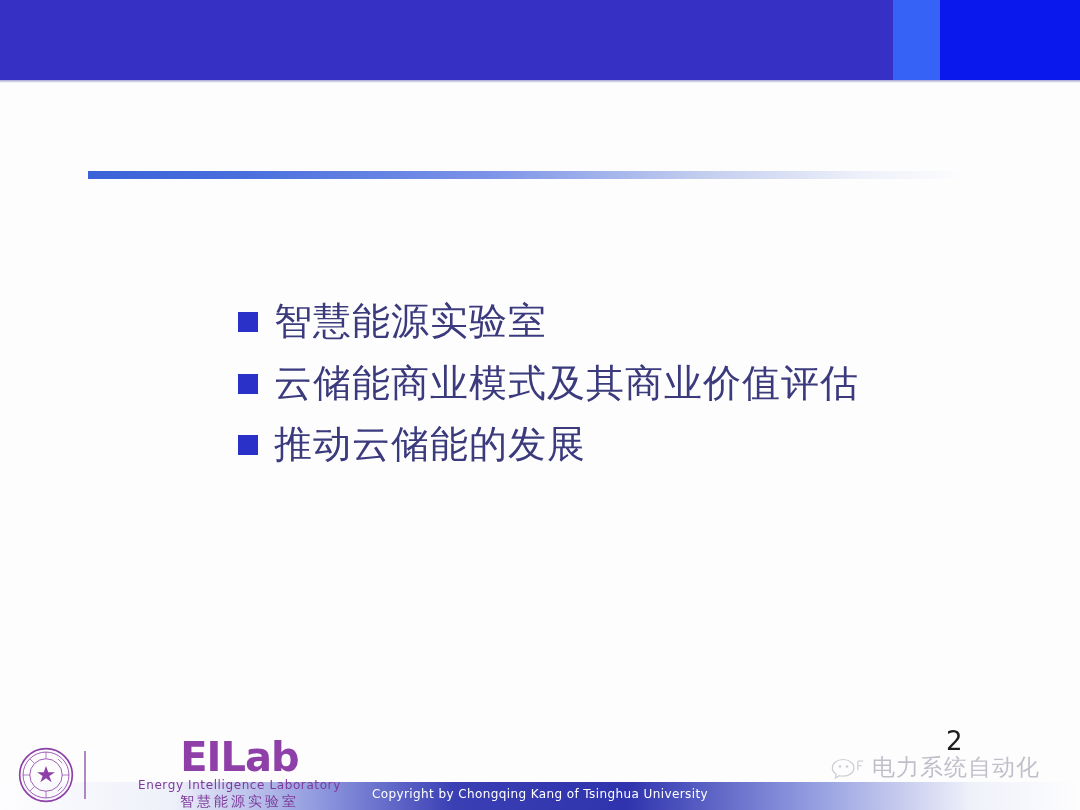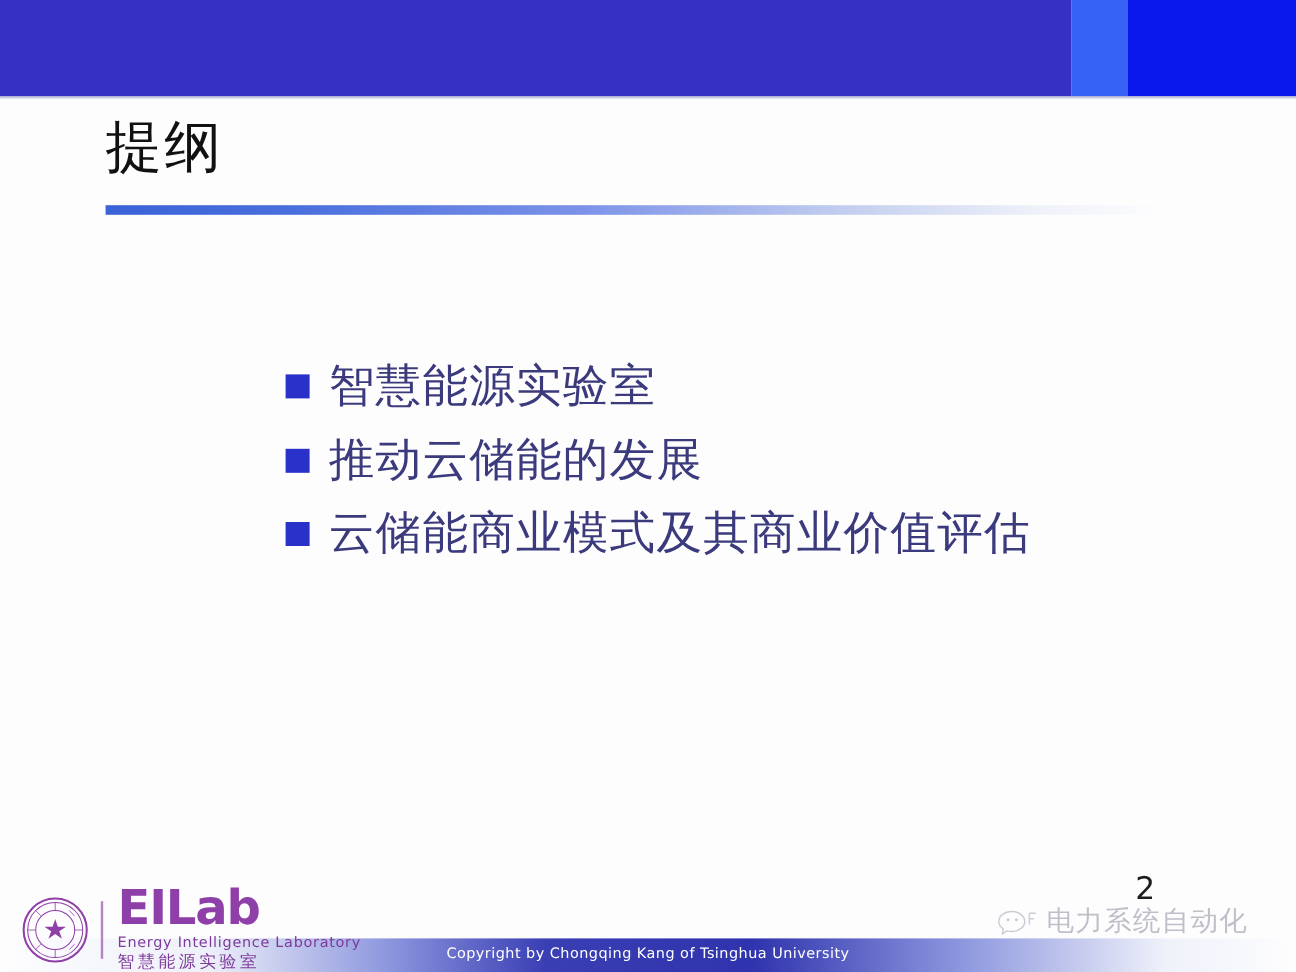--- a/index.html
+++ b/index.html
@@ -151,21 +151,22 @@
     width: 2px;
     height: 48px;
     background: #9a5fae;
     opacity: 0.75;
     margin: 0 12px 0 10px;
     flex: 0 0 auto;
   }
   .eilab-block {
     display: flex;
     flex-direction: column;
-    align-items: flex-start;
+    align-items: center;
+    margin-left: 40px;
   }
   .eilab-word {
     font-size: 40px;
     font-weight: bold;
     color: #8e3fa8;
     line-height: 0.95;
     letter-spacing: -1px;
     font-family: "DejaVu Sans", "Liberation Sans", sans-serif;
   }
   .eilab-sub-en {
@@ -210,35 +211,34 @@
 
 <div id="slide">
 
   <div class="header-band">
     <div class="band-seg band-main"></div>
     <div class="band-seg band-light"></div>
     <div class="band-seg band-bright"></div>
   </div>
   <div class="header-shadow"></div>
 
-  <div class="slide-title">提纲</div>
   <div class="title-rule"></div>
 
   <div class="bullets">
     <div class="bullet-row">
       <span class="bullet-marker"></span>
       <span class="bullet-text">智慧能源实验室</span>
     </div>
     <div class="bullet-row">
       <span class="bullet-marker"></span>
-      <span class="bullet-text">推动云储能的发展</span>
+      <span class="bullet-text">云储能商业模式及其商业价值评估</span>
     </div>
     <div class="bullet-row">
       <span class="bullet-marker"></span>
-      <span class="bullet-text">云储能商业模式及其商业价值评估</span>
+      <span class="bullet-text">推动云储能的发展</span>
     </div>
   </div>
 
   <div class="page-number">2</div>
 
   <div class="footer-bar"></div>
   <div class="footer-copyright">Copyright by Chongqing Kang of Tsinghua University</div>
 
   <div class="logo-group">
     <svg class="seal" viewBox="0 0 100 100">

